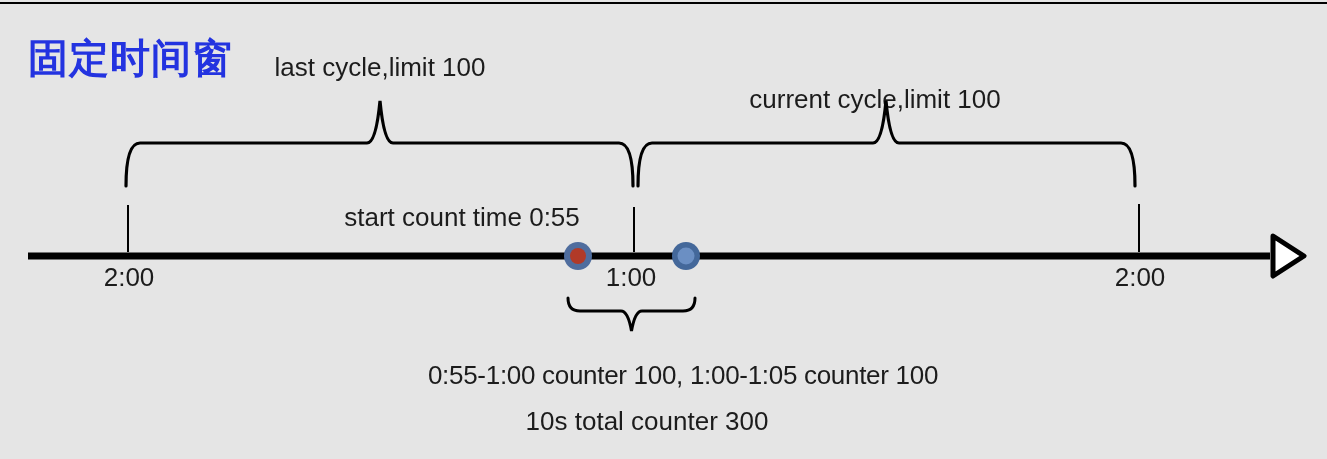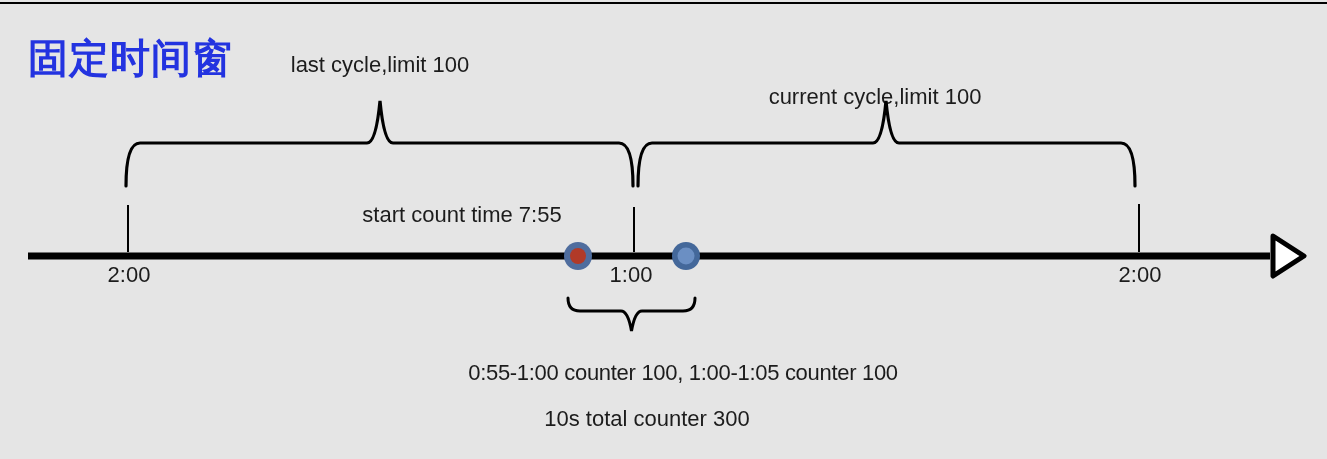--- a/index.html
+++ b/index.html
@@ -17,21 +17,21 @@
   }
   .title{
     position:absolute;left:28px;top:31px;
     font-size:40px;font-weight:bold;
     color:var(--c-title,#2333e0);
     letter-spacing:1px;
     white-space:nowrap;
   }
   .lbl{
     position:absolute;
-    font-size:22px;
+    font-size:26px;
     white-space:nowrap;
     transform:translateX(-50%);
     color:var(--c-text,#1c1c1c);
   }
   .lbl-last-cycle   {left:380px; top:52px;}
   .lbl-current-cycle{left:875px; top:52px;margin-top:32px;}
   .lbl-start-count  {left:462px; top:202px;}
   .lbl-current-time {left:757px; top:202px;}
   .tick-0 {left:129px;  top:262px;}
   .tick-1 {left:631px;  top:262px;}
@@ -50,21 +50,21 @@
 
 <div class="canvas">
 
   <div class="top-rule"></div>
 
   <div class="title">固定时间窗</div>
 
   <div class="lbl lbl-last-cycle">last cycle,limit 100</div>
   <div class="lbl lbl-current-cycle">current cycle,limit 100</div>
 
-  <div class="lbl lbl-start-count">start count time 7:55</div>
+  <div class="lbl lbl-start-count">start count time 0:55</div>
 
   <div class="lbl tick-0">2:00</div>
   <div class="lbl tick-1">1:00</div>
   <div class="lbl tick-2">2:00</div>
 
   <div class="lbl lbl-sum1">0:55-1:00 counter 100, 1:00-1:05 counter 100</div>
   <div class="lbl lbl-sum2">10s total counter 300</div>
 
   <svg class="diagram" width="1327" height="459" viewBox="0 0 1327 459">
 

